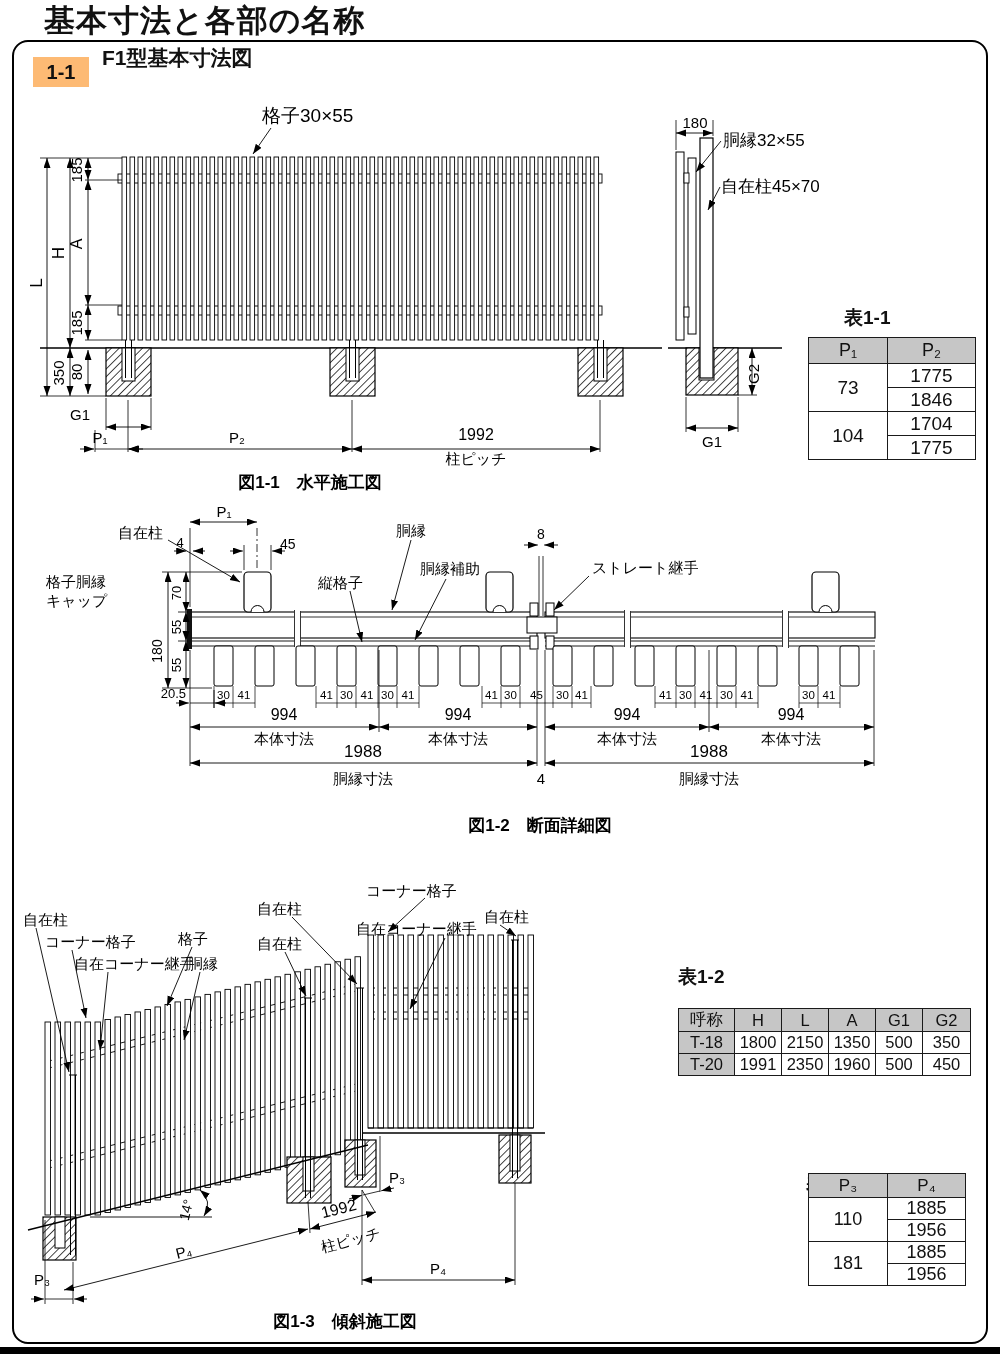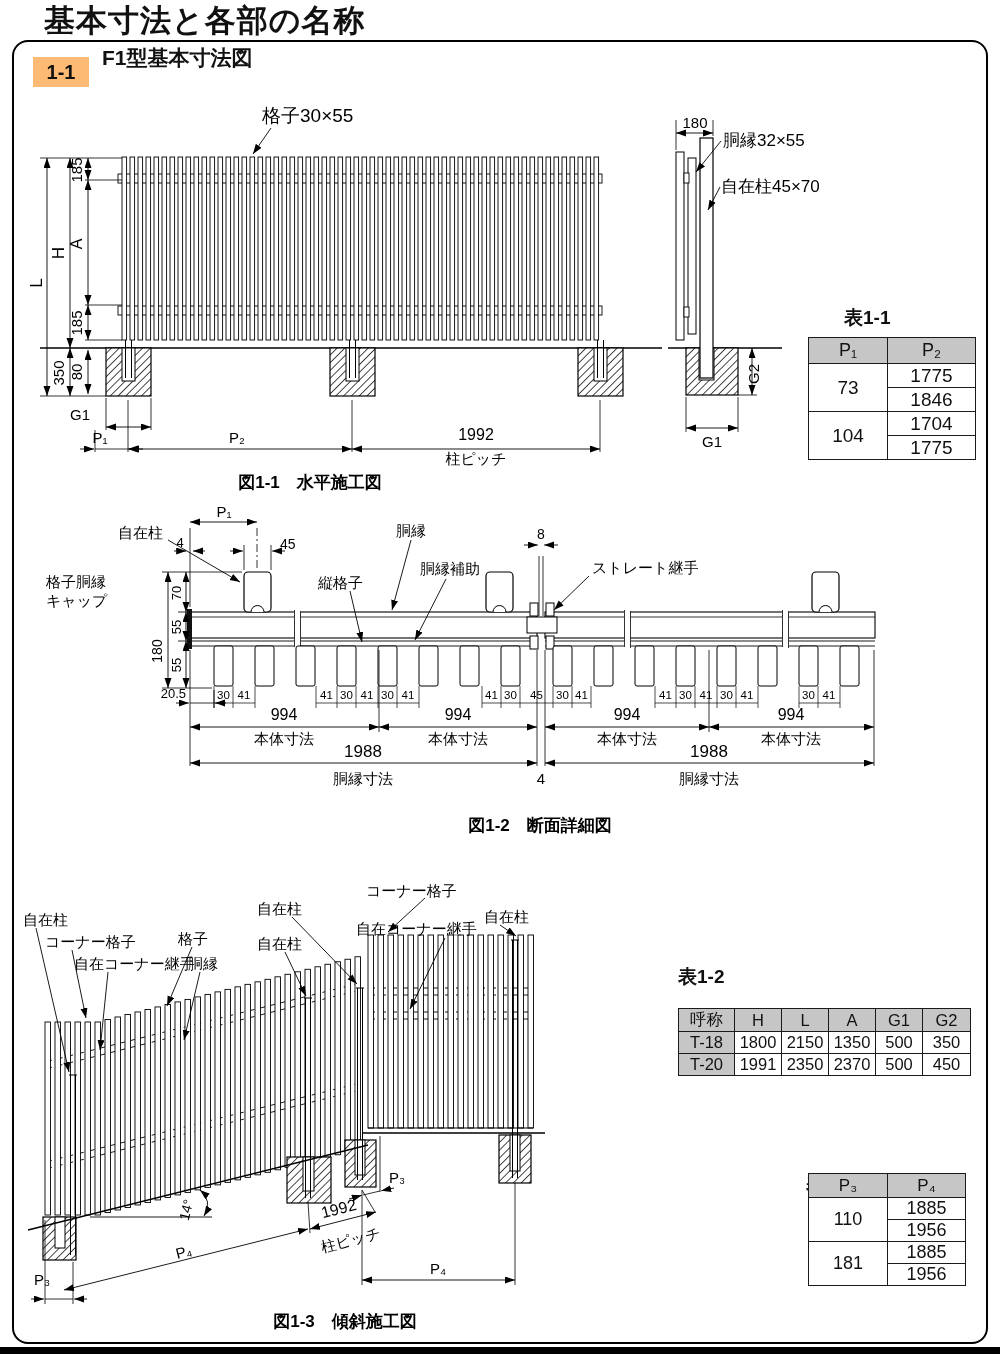--- a/index.html
+++ b/index.html
@@ -549,21 +549,21 @@
         <td>1800</td>
         <td>2150</td>
         <td>1350</td>
         <td>500</td>
         <td>350</td>
       </tr>
   <tr>
         <th>T-20</th>
         <td>1991</td>
         <td>2350</td>
-        <td>2370</td>
+        <td>1960</td>
         <td>500</td>
         <td>450</td>
       </tr>
 </tbody>
   </table>
 
 <div class="abs tbl-title" id="t3-title">表1-3</div>
 <table class="abs tbl" id="t3">
   <colgroup>
       <col style="width:79px">

